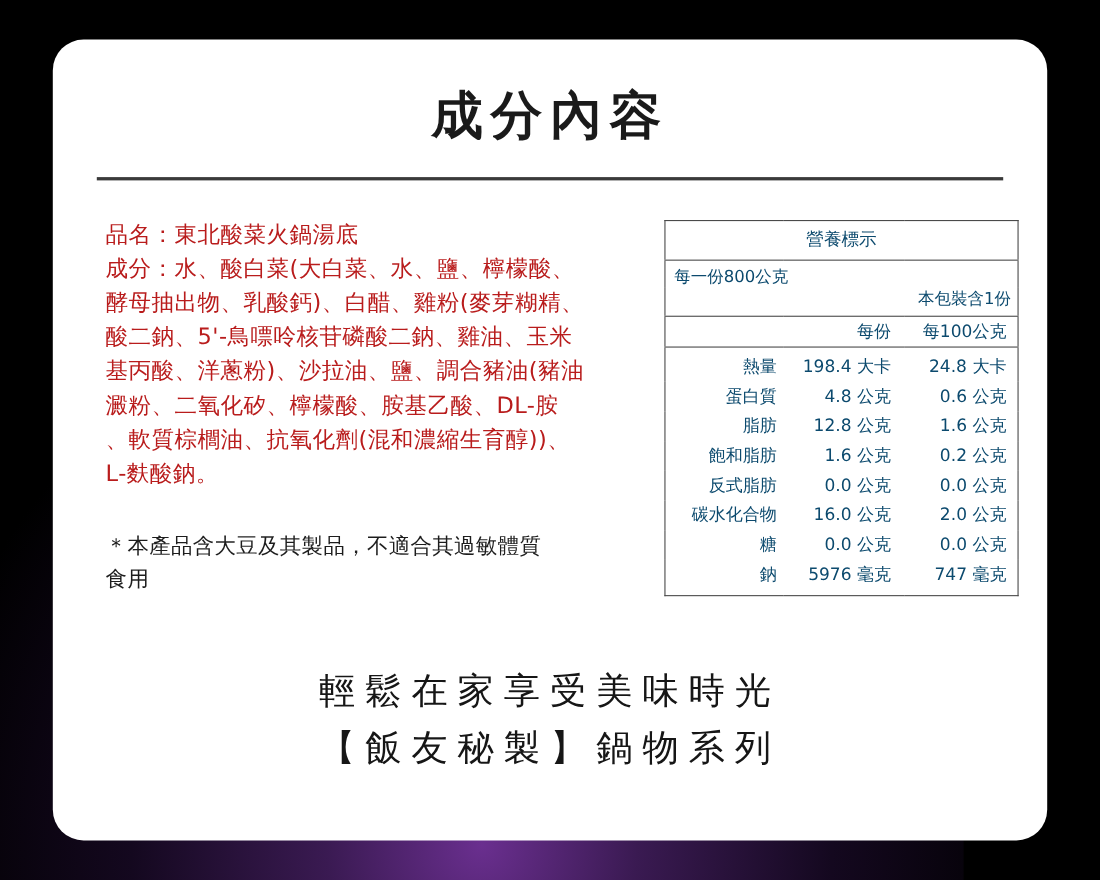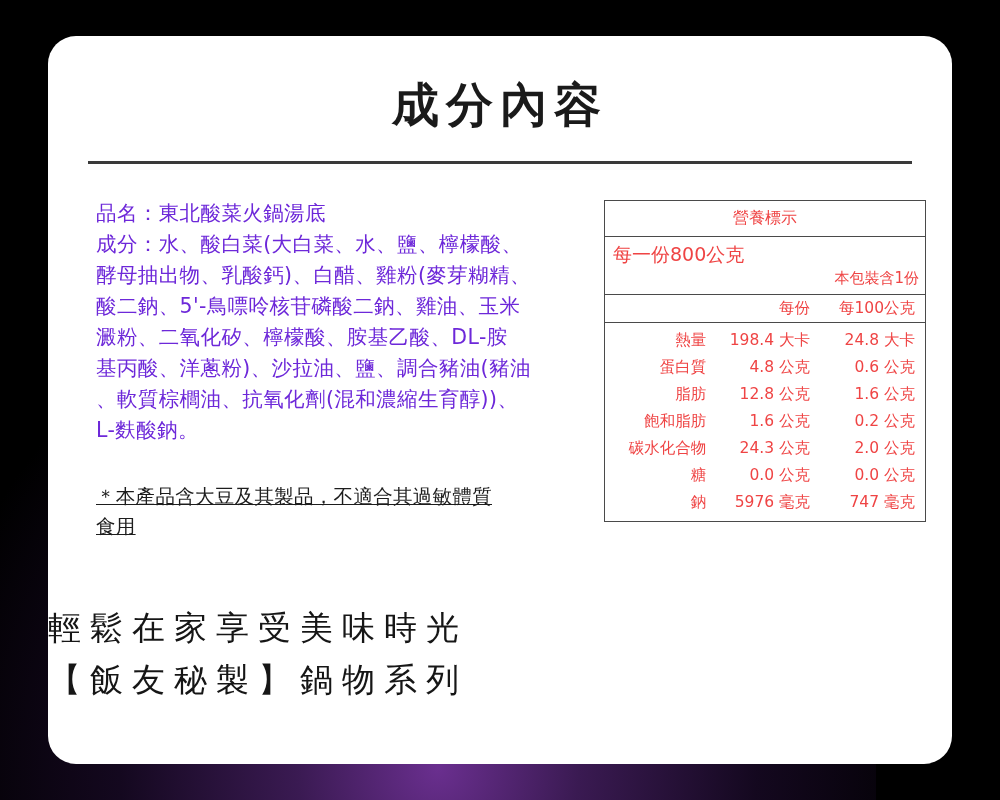--- a/index.html
+++ b/index.html
@@ -55,58 +55,57 @@
   }
   .left-col {
     width: 500px;
     flex: 0 0 500px;
     padding-left: 6px;
     box-sizing: border-box;
   }
   .ing-line {
     font-size: 20.5px;
     line-height: 31px;
-    color: #6d28d9;
+    color: #b91c1c;
     letter-spacing: 0.4px;
     font-family: "DejaVu Sans", "Liberation Sans", sans-serif;
     white-space: pre-wrap;
   }
   .allergen {
     margin-top: 36px;
     font-size: 19.5px;
     line-height: 30px;
     color: #1d1d1d;
     letter-spacing: 0.3px;
     white-space: pre-wrap;
-    text-decoration: underline;
   }
   .right-col {
     flex: 1 1 auto;
     padding-left: 14px;
     padding-top: 2px;
   }
   table.nutrition {
     border-collapse: collapse;
     width: 322px;
     border: 1.5px solid #4a4a4a;
     font-size: 15.5px;
-    color: #ef4444;
+    color: #0c4a6e;
   }
   table.nutrition td {
     padding: 3px 6px;
     vertical-align: middle;
   }
   .nt-head {
     text-align: center;
     font-size: 16px;
     padding: 7px 0 7px 0 !important;
     border-bottom: 1.5px solid #4a4a4a;
   }
   .nt-serv {
-    font-size: 19px;
+    font-size: 15px;
     padding-left: 8px !important;
     padding-top: 5px !important;
     padding-bottom: 0 !important;
     margin-top: 37px;
   }
   .nt-serv2 {
     font-size: 15px;
     padding-left: 8px !important;
     padding-top: 1px !important;
     padding-bottom: 6px !important;
@@ -138,20 +137,21 @@
     padding-right: 10px !important;
     white-space: nowrap;
   }
   tr.first-data td { padding-top: 7px; }
   tr.last-data td { padding-bottom: 8px; }
   .footer {
     position: absolute;
     left: 0;
     right: 0;
     bottom: 58px;
+    text-align: center;
   }
   .footer-line {
     font-size: 33px;
     letter-spacing: 9px;
     color: #161616;
     line-height: 52px;
     font-weight: 400;
     font-family: "DejaVu Sans", "Liberation Sans", sans-serif;
   }
 </style>
@@ -164,22 +164,22 @@
     <h1 class="title">成分內容</h1>
     <div class="title-rule"></div>
 
     <div class="content">
 
       <div class="left-col">
         <div class="ing-line">品名：東北酸菜火鍋湯底</div>
         <div class="ing-line">成分：水、酸白菜(大白菜、水、鹽、檸檬酸、</div>
         <div class="ing-line">酵母抽出物、乳酸鈣)、白醋、雞粉(麥芽糊精、</div>
         <div class="ing-line">酸二鈉、5'-鳥嘌呤核苷磷酸二鈉、雞油、玉米</div>
+        <div class="ing-line">基丙酸、洋蔥粉)、沙拉油、鹽、調合豬油(豬油</div>
         <div class="ing-line">澱粉、二氧化矽、檸檬酸、胺基乙酸、DL-胺</div>
-        <div class="ing-line">基丙酸、洋蔥粉)、沙拉油、鹽、調合豬油(豬油</div>
         <div class="ing-line">、軟質棕櫚油、抗氧化劑(混和濃縮生育醇))、</div>
         <div class="ing-line">L-麩酸鈉。</div>
         <div class="allergen">＊本產品含大豆及其製品，不適合其過敏體質
 食用</div>
       </div>
 
       <div class="right-col">
         <table class="nutrition">
           <tbody>
             <tr>
@@ -211,22 +211,27 @@
               <td class="lbl">脂肪</td>
               <td class="val">12.8 公克</td>
               <td class="val2">1.6 公克</td>
             </tr>
             <tr>
               <td class="lbl indent">飽和脂肪</td>
               <td class="val">1.6 公克</td>
               <td class="val2">0.2 公克</td>
             </tr>
             <tr>
+              <td class="lbl indent">反式脂肪</td>
+              <td class="val">0.0 公克</td>
+              <td class="val2">0.0 公克</td>
+            </tr>
+            <tr>
               <td class="lbl">碳水化合物</td>
-              <td class="val">24.3 公克</td>
+              <td class="val">16.0 公克</td>
               <td class="val2">2.0 公克</td>
             </tr>
             <tr>
               <td class="lbl indent2">糖</td>
               <td class="val">0.0 公克</td>
               <td class="val2">0.0 公克</td>
             </tr>
             <tr class="last-data">
               <td class="lbl">鈉</td>
               <td class="val">5976 毫克</td>

